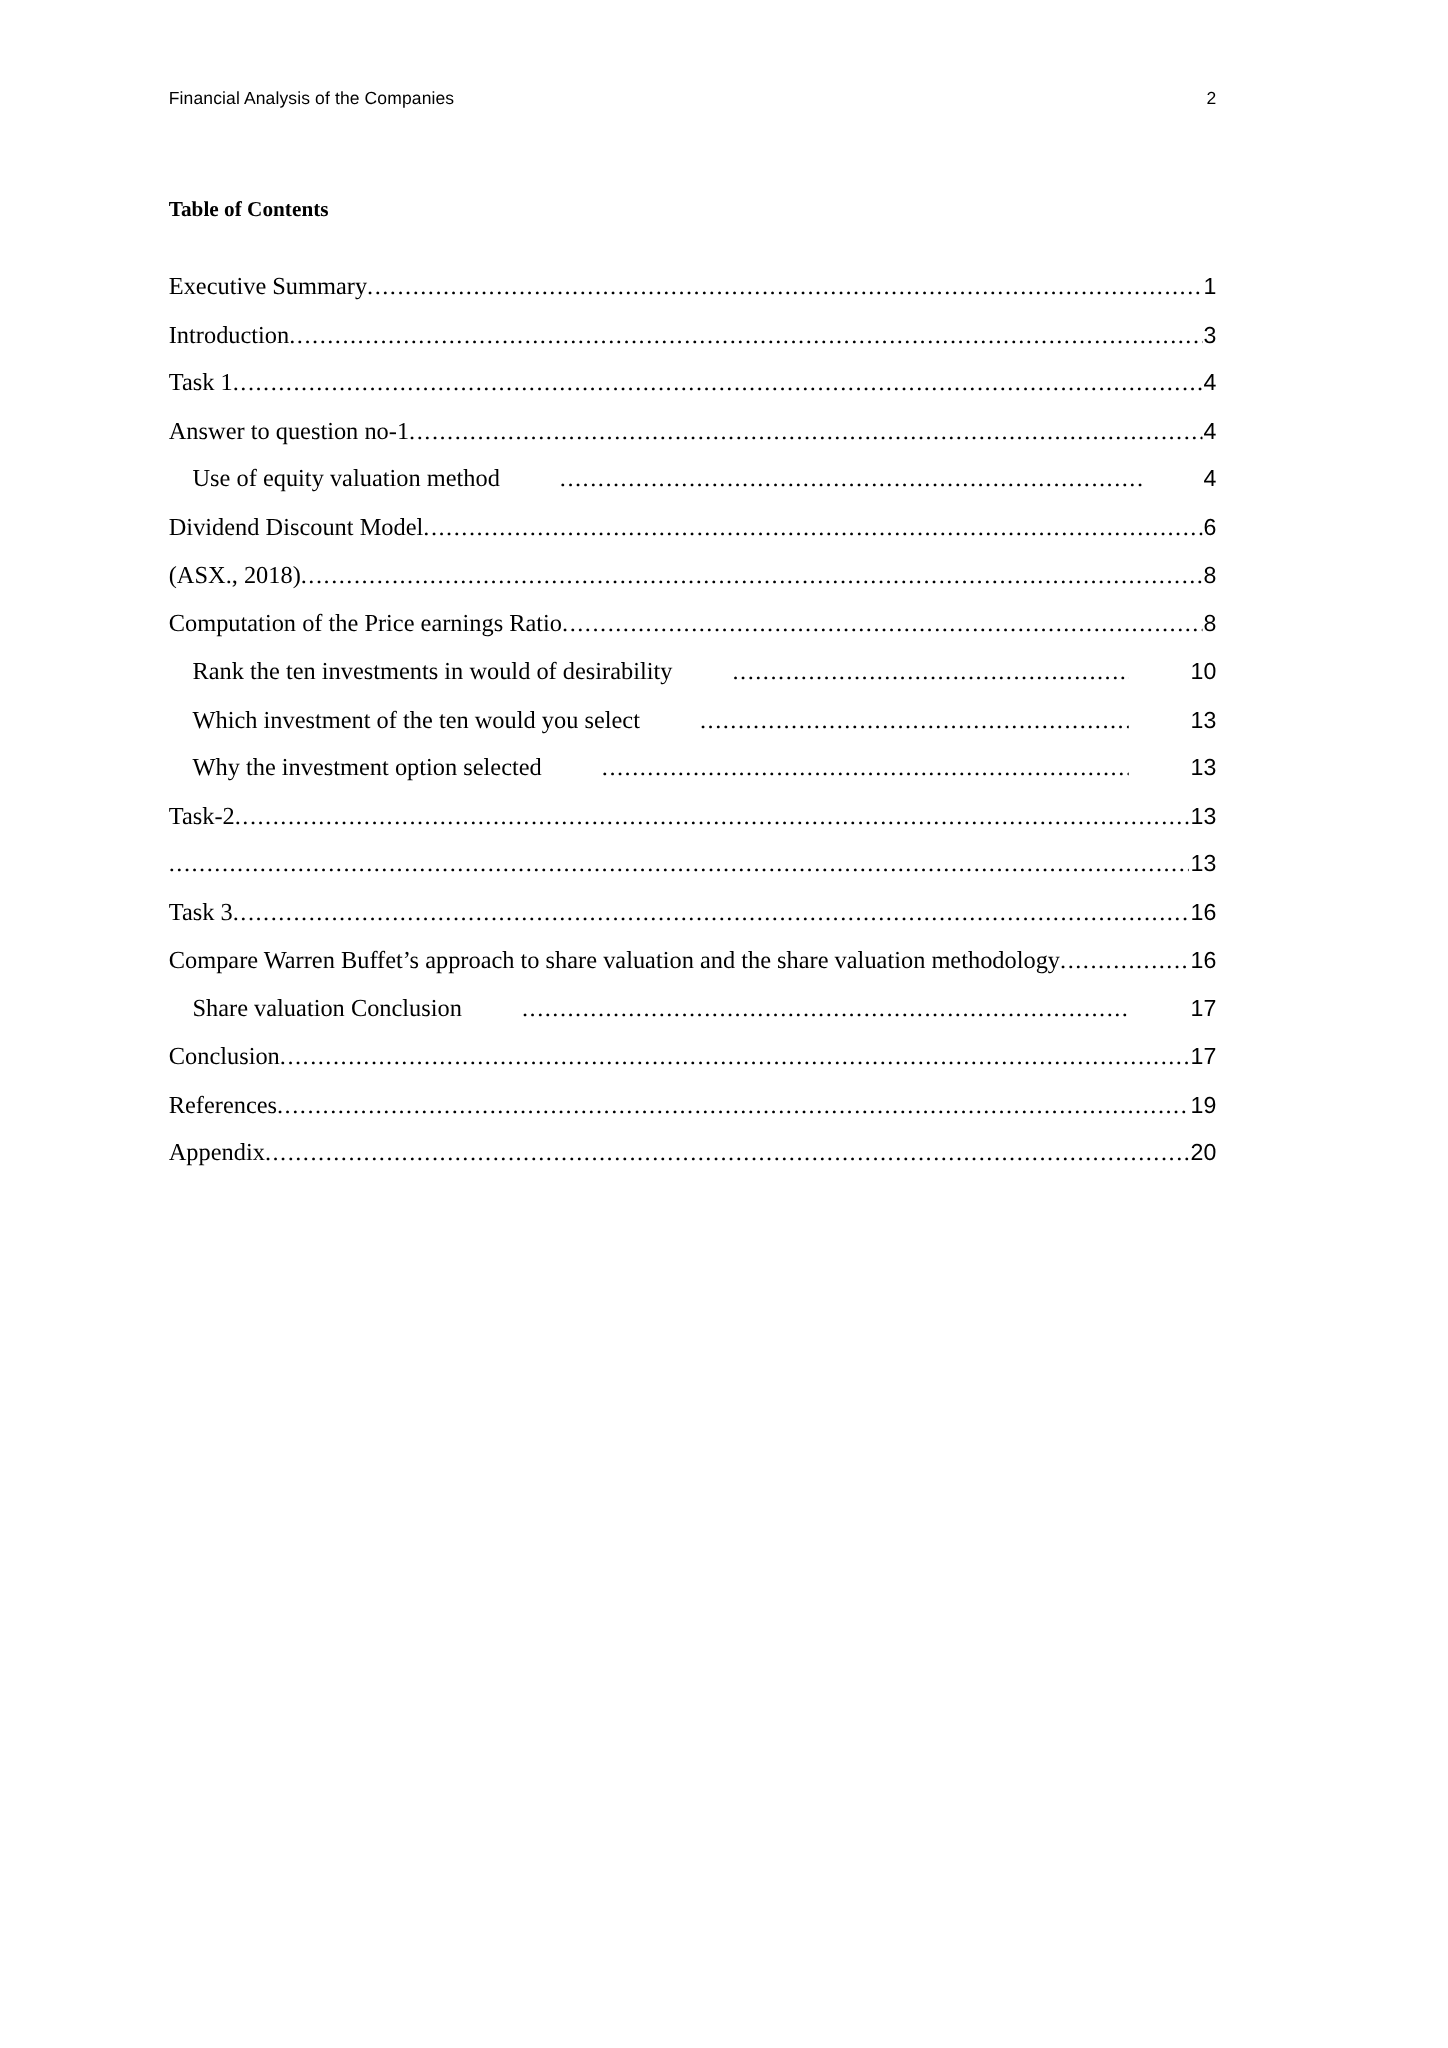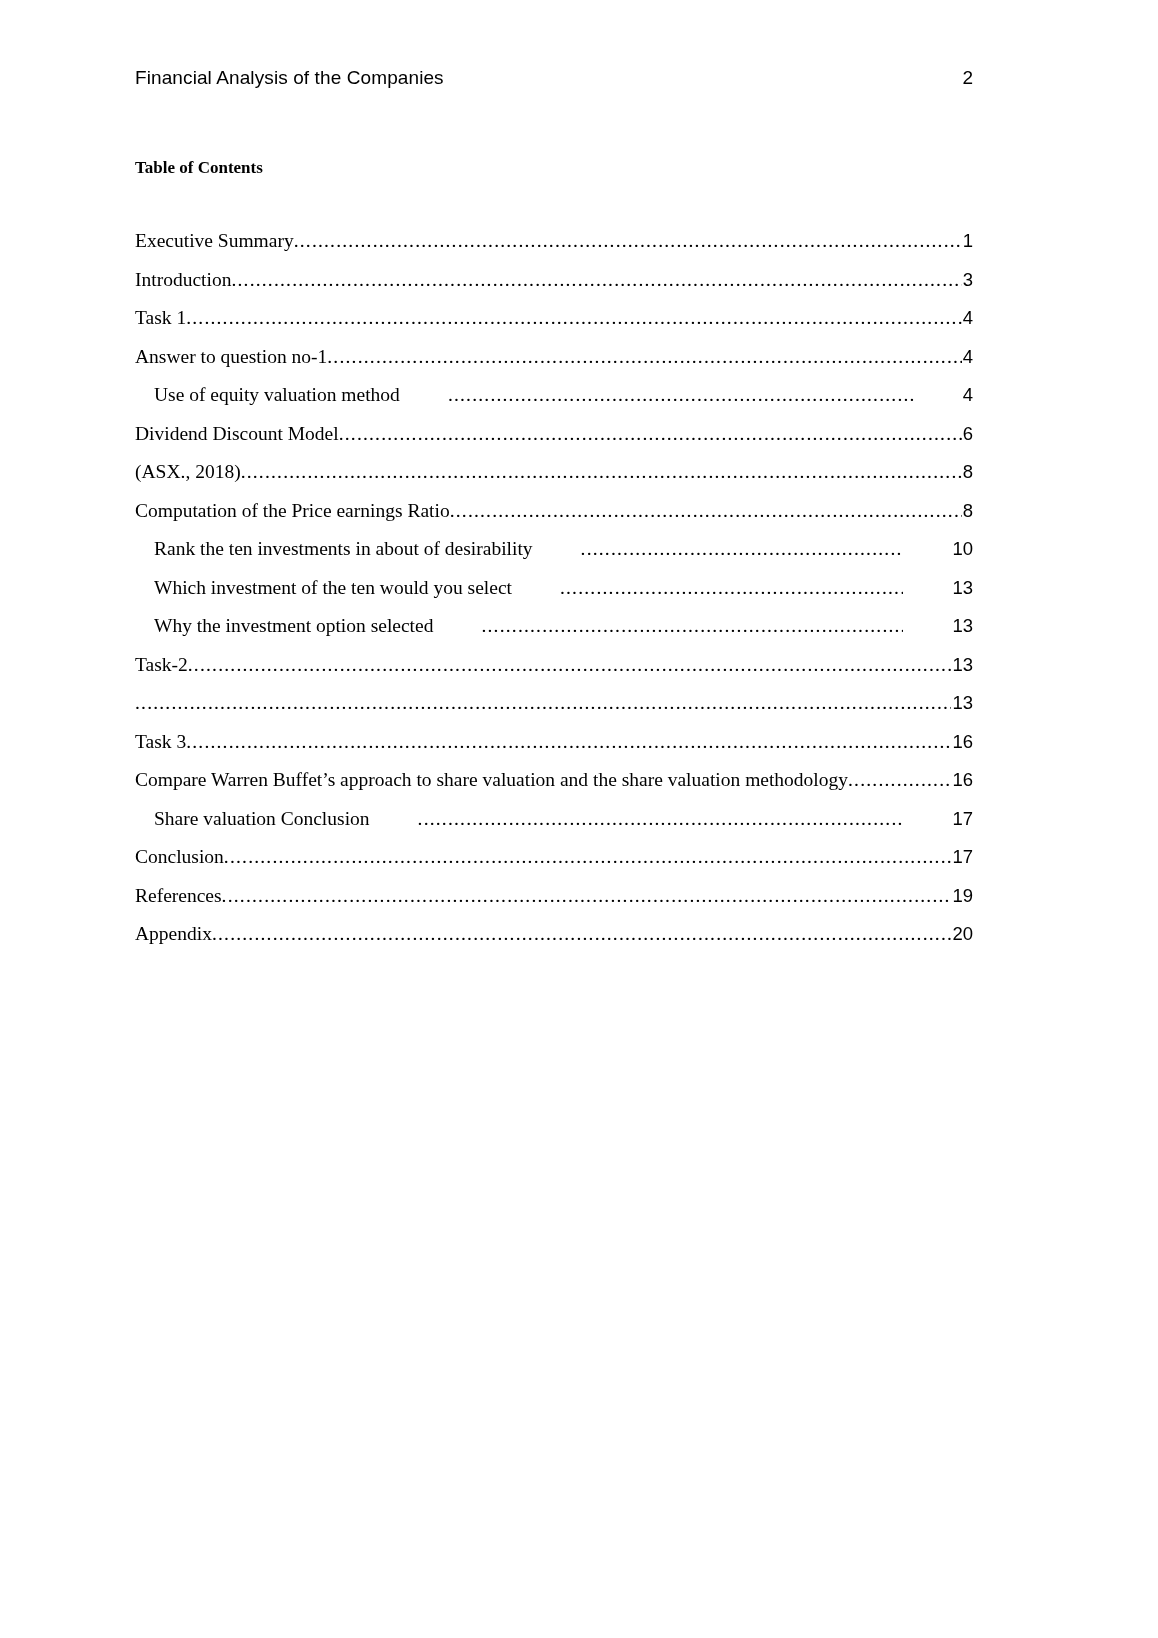--- a/index.html
+++ b/index.html
@@ -16,33 +16,33 @@
     width: 1158px;
     height: 1638px;
     padding: 66px 185px 0 135px;
     background: #ffffff;
   }
   .doc-header {
     display: flex;
     justify-content: space-between;
     align-items: baseline;
     font-family: "Liberation Sans", sans-serif;
-    font-size: 19px;
+    font-size: 14px;
     line-height: 24px;
   }
   .doc-header .header-title { letter-spacing: 0.1px; }
   .toc-heading {
     margin-top: 64px;
     font-family: "Liberation Serif", serif;
     font-weight: bold;
     font-size: 17px;
     line-height: 28px;
   }
   .toc-list {
-    margin-top: 48px;
+    margin-top: 36px;
   }
   .toc-row {
     display: flex;
     align-items: baseline;
     height: 38.5px;
     font-size: 19.5px;
     cursor: pointer;
   }
   .toc-row.indent { padding-left: 19px; gap: 48px; }
   .toc-label {
@@ -113,21 +113,21 @@
     <span class="toc-label">(ASX., 2018)</span>
     <span class="toc-dots"></span>
     <span class="toc-page">8</span>
   </div>
       <div class="toc-row">
     <span class="toc-label">Computation of the Price earnings Ratio</span>
     <span class="toc-dots"></span>
     <span class="toc-page">8</span>
   </div>
       <div class="toc-row indent">
-    <span class="toc-label">Rank the ten investments in about of desirability</span>
+    <span class="toc-label">Rank the ten investments in would of desirability</span>
     <span class="toc-dots"></span>
     <span class="toc-page">10</span>
   </div>
       <div class="toc-row indent">
     <span class="toc-label">Which investment of the ten would you select</span>
     <span class="toc-dots"></span>
     <span class="toc-page">13</span>
   </div>
       <div class="toc-row indent">
     <span class="toc-label">Why the investment option selected</span>

